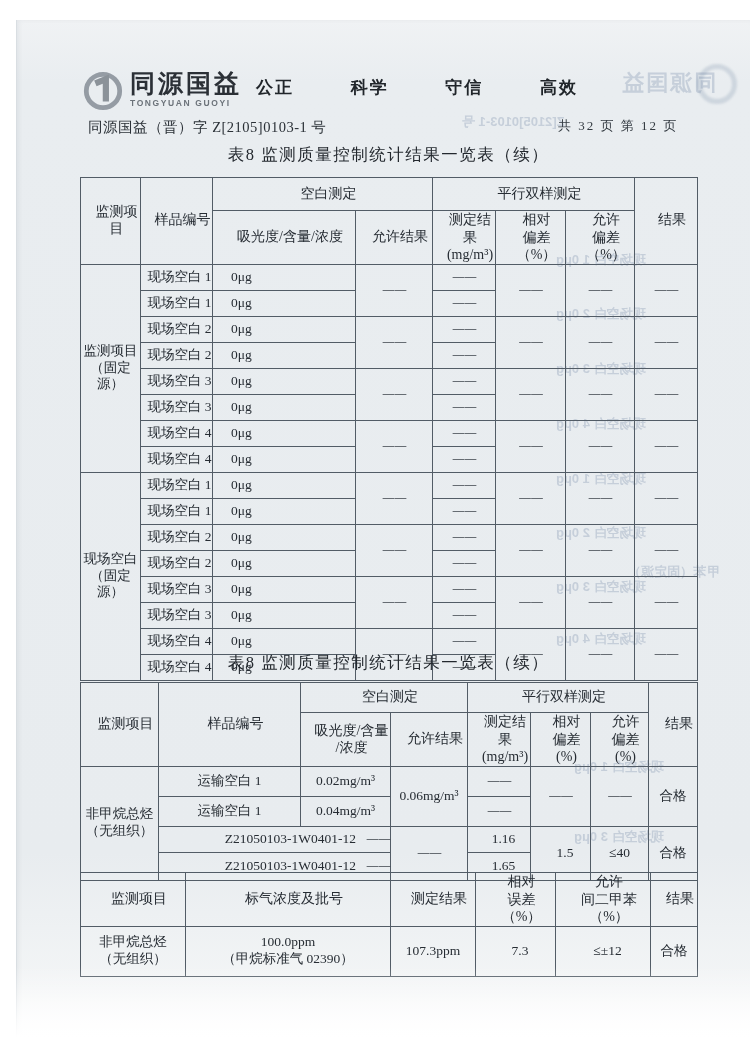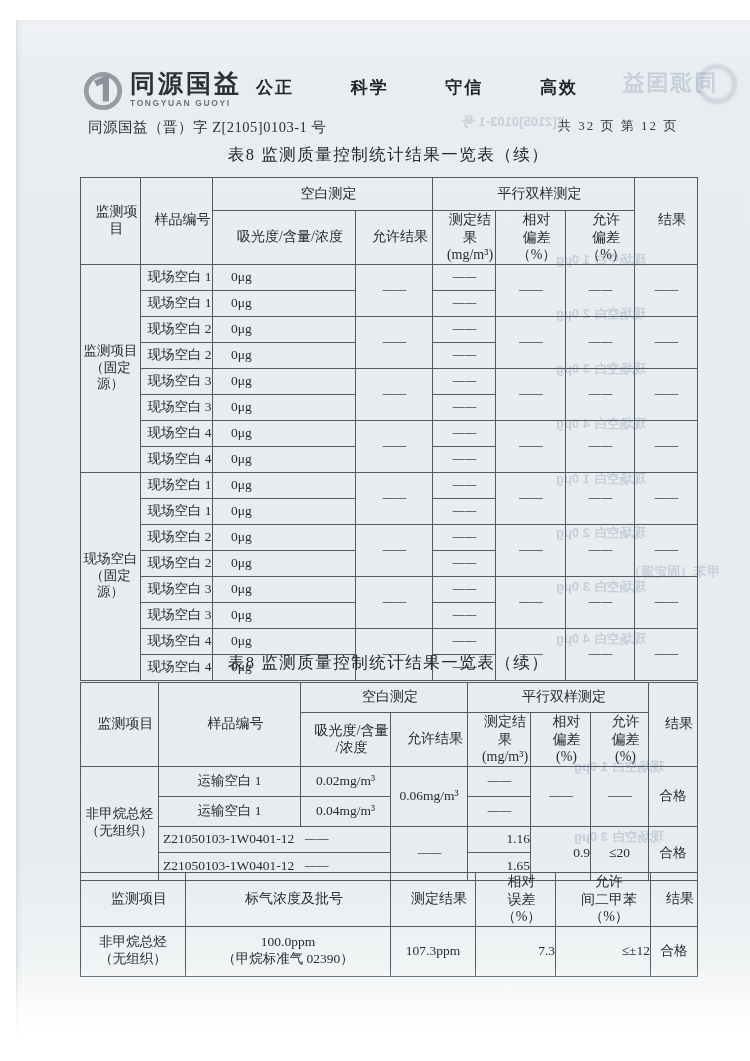--- a/index.html
+++ b/index.html
@@ -35,23 +35,23 @@
   th{font-size:14px;padding-left:12px;}
   #t1{top:177px;width:617px;}
   #t2{top:682px;width:617px;}
   #t3{top:872px;width:617px;}
   .hA{height:33px;} .hB{height:37px;border-radius:9px;}
   .r25 td{height:25px;}
   .sub2{font-size:13px;}
   .c-sample{text-align:center;padding-left:6px;}
   .c-val{text-align:left;padding-left:18px;}
   .dash{font-family:"DejaVu Sans",sans-serif;letter-spacing:-1px;font-size:13px;color:#3c434b;display:inline-block;transform:scaleY(.85);}
-  .idcell{text-align:left;padding-left:4px;white-space:nowrap;}
+  .idcell{text-align:right;padding-left:4px;white-space:nowrap;}
   .idcell .dash{margin-left:10px;}
-  .padL{text-align:right;padding-left:9px;}
+  .padL{text-align:center;padding-left:9px;}
   .two-line div{line-height:1.25;}
   
   .ghost{position:absolute;transform:scaleX(-1);color:rgba(104,127,158,0.27);
     font-family:"Liberation Sans","DejaVu Sans",sans-serif;font-weight:700;font-size:13px;
     filter:blur(0.6px);pointer-events:none;white-space:nowrap;}
   .ghost-logo{position:absolute;left:697px;top:64px;width:30px;height:30px;border-radius:50%;
     border:5px solid rgba(110,132,160,0.22);filter:blur(0.8px);}
   .g-big{font-size:22px;letter-spacing:2px;}
   .bottom-fade{position:absolute;left:0;bottom:0;width:750px;height:95px;
     background:linear-gradient(180deg,rgba(255,255,255,0) 0%,#ffffff 75%);}
@@ -316,22 +316,22 @@
   </tr>
   <tr style="height:30px;">
     <td>运输空白 1</td>
     <td>0.04mg/m³</td>
     <td><span class="dash">——</span></td>
   </tr>
   <tr style="height:26px;">
     <td colspan="2" class="idcell"><span>Z21050103-1W0401-12</span><span class="dash">——</span></td>
     <td rowspan="2"><span class="dash">——</span></td>
     <td class="padL">1.16</td>
-    <td rowspan="2" class="padL">0.9</td>
-    <td rowspan="2">≤20</td>
+    <td rowspan="2" class="padL">1.5</td>
+    <td rowspan="2">≤40</td>
     <td rowspan="2">合格</td>
   </tr>
   <tr style="height:28px;">
     <td colspan="2" class="idcell"><span>Z21050103-1W0401-12</span><span class="dash">——</span></td>
     <td class="padL">1.65</td>
   </tr>
 </tbody>
   </table>
 
 <table id="t3">

